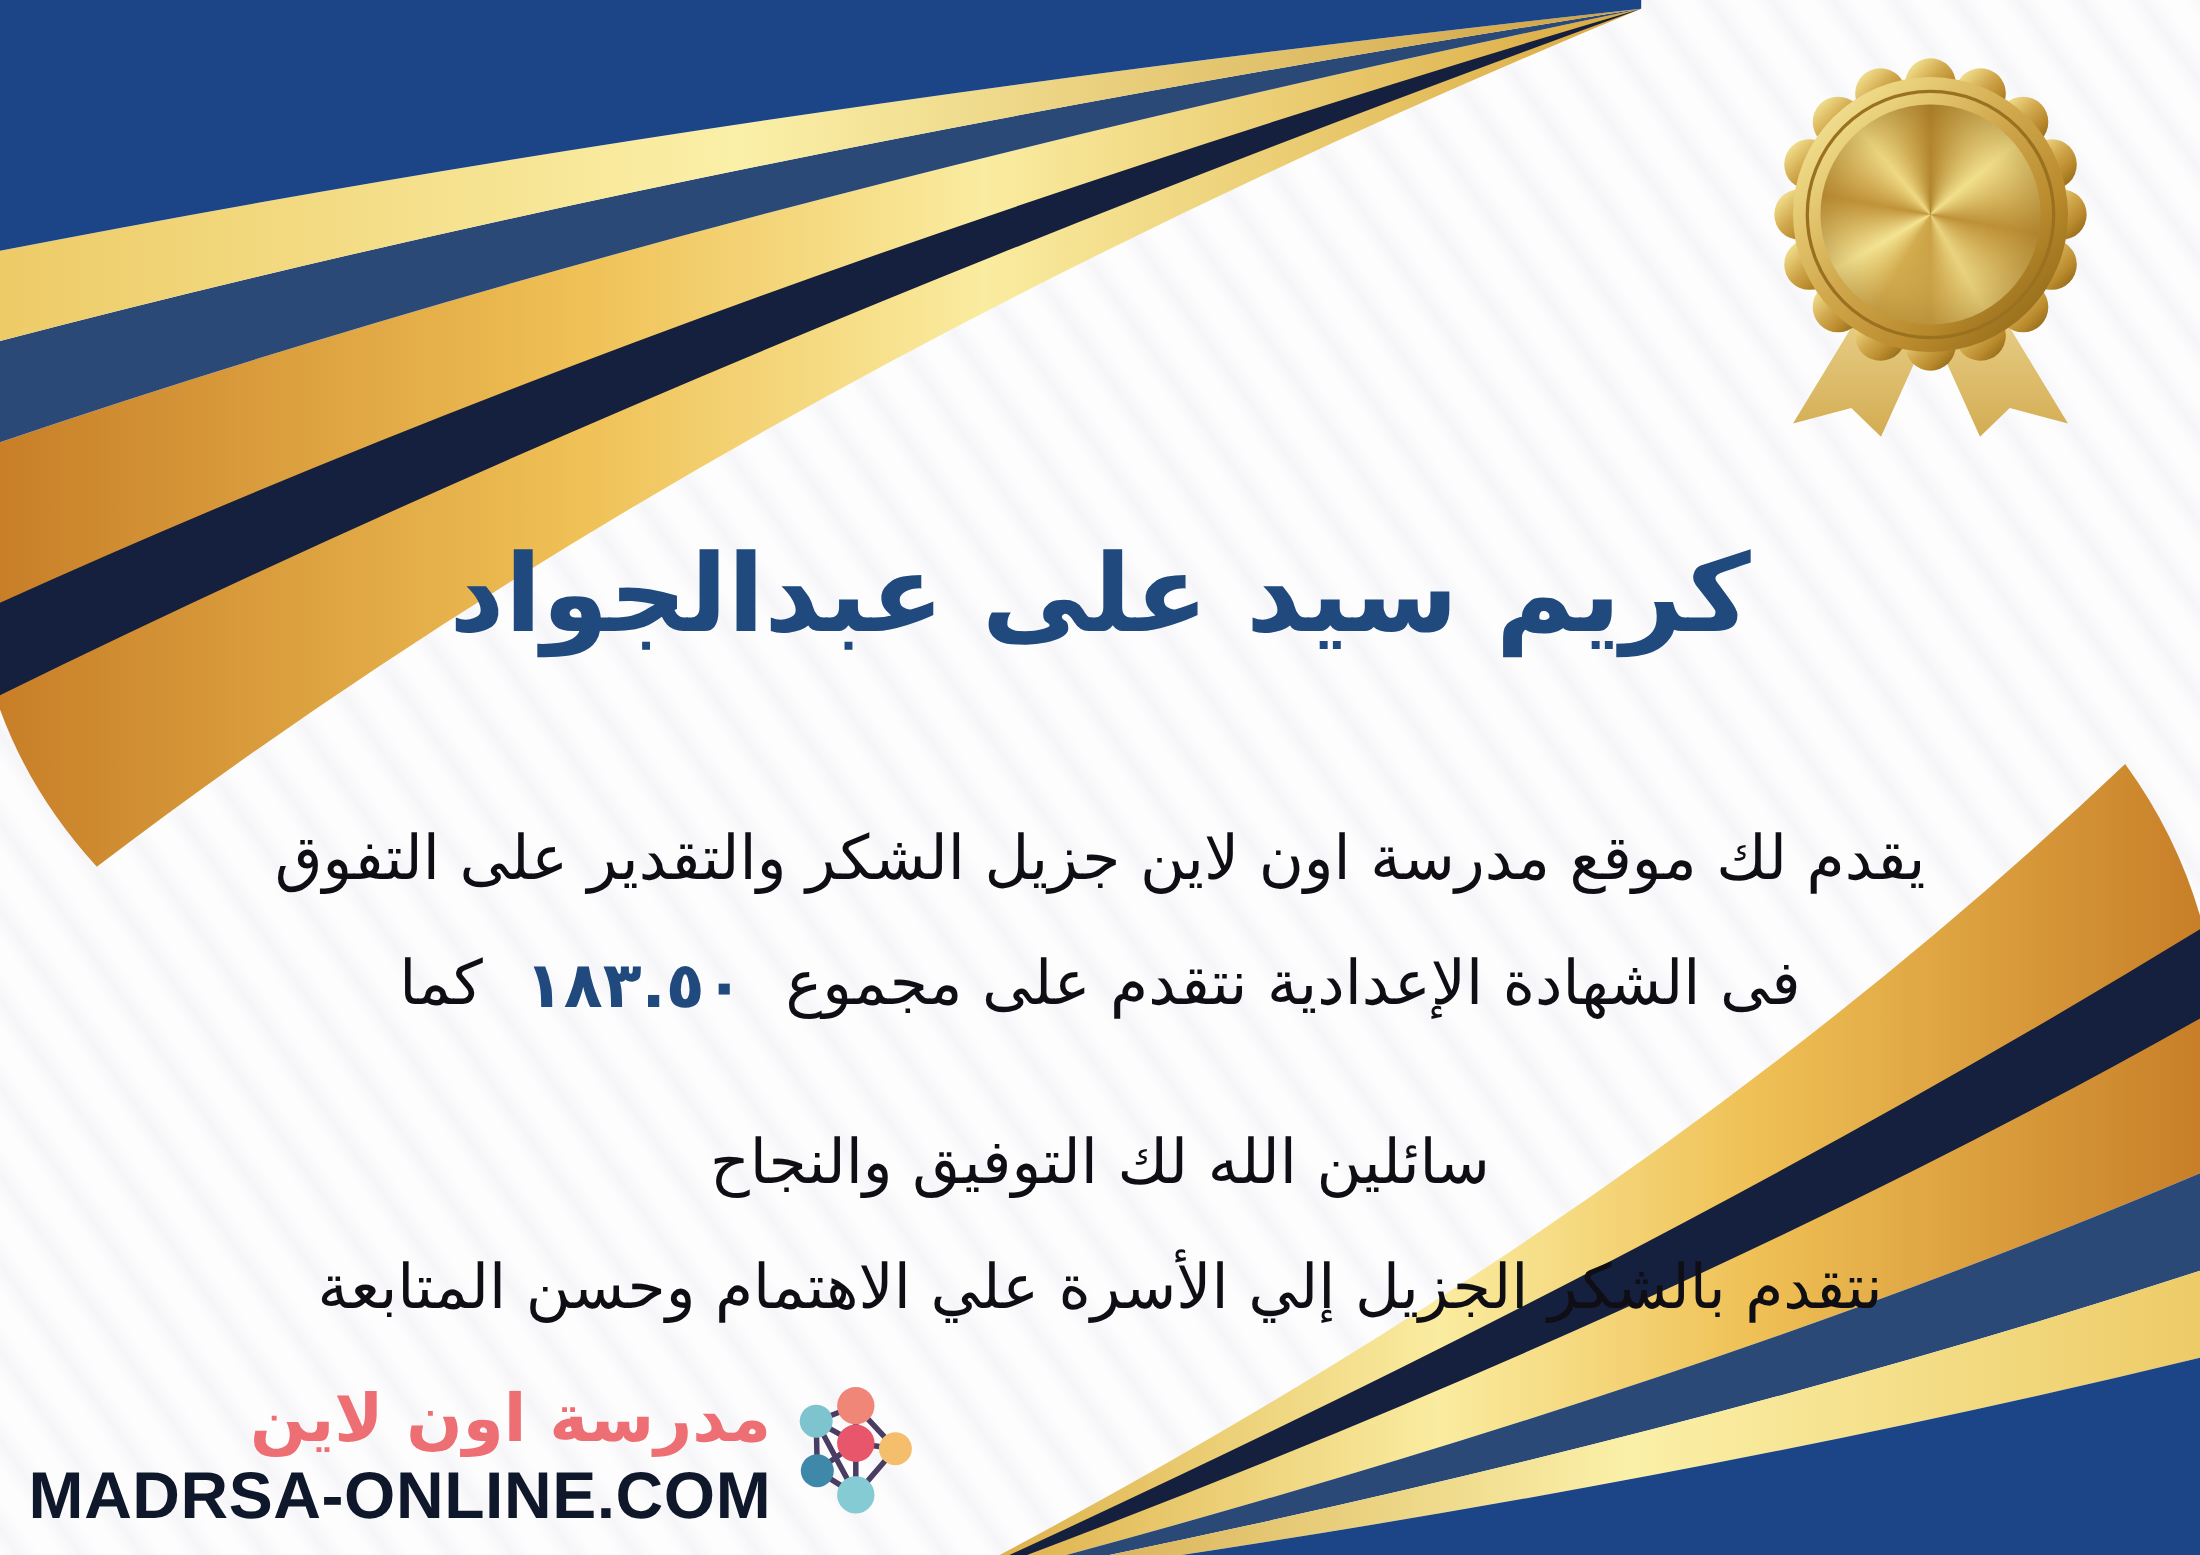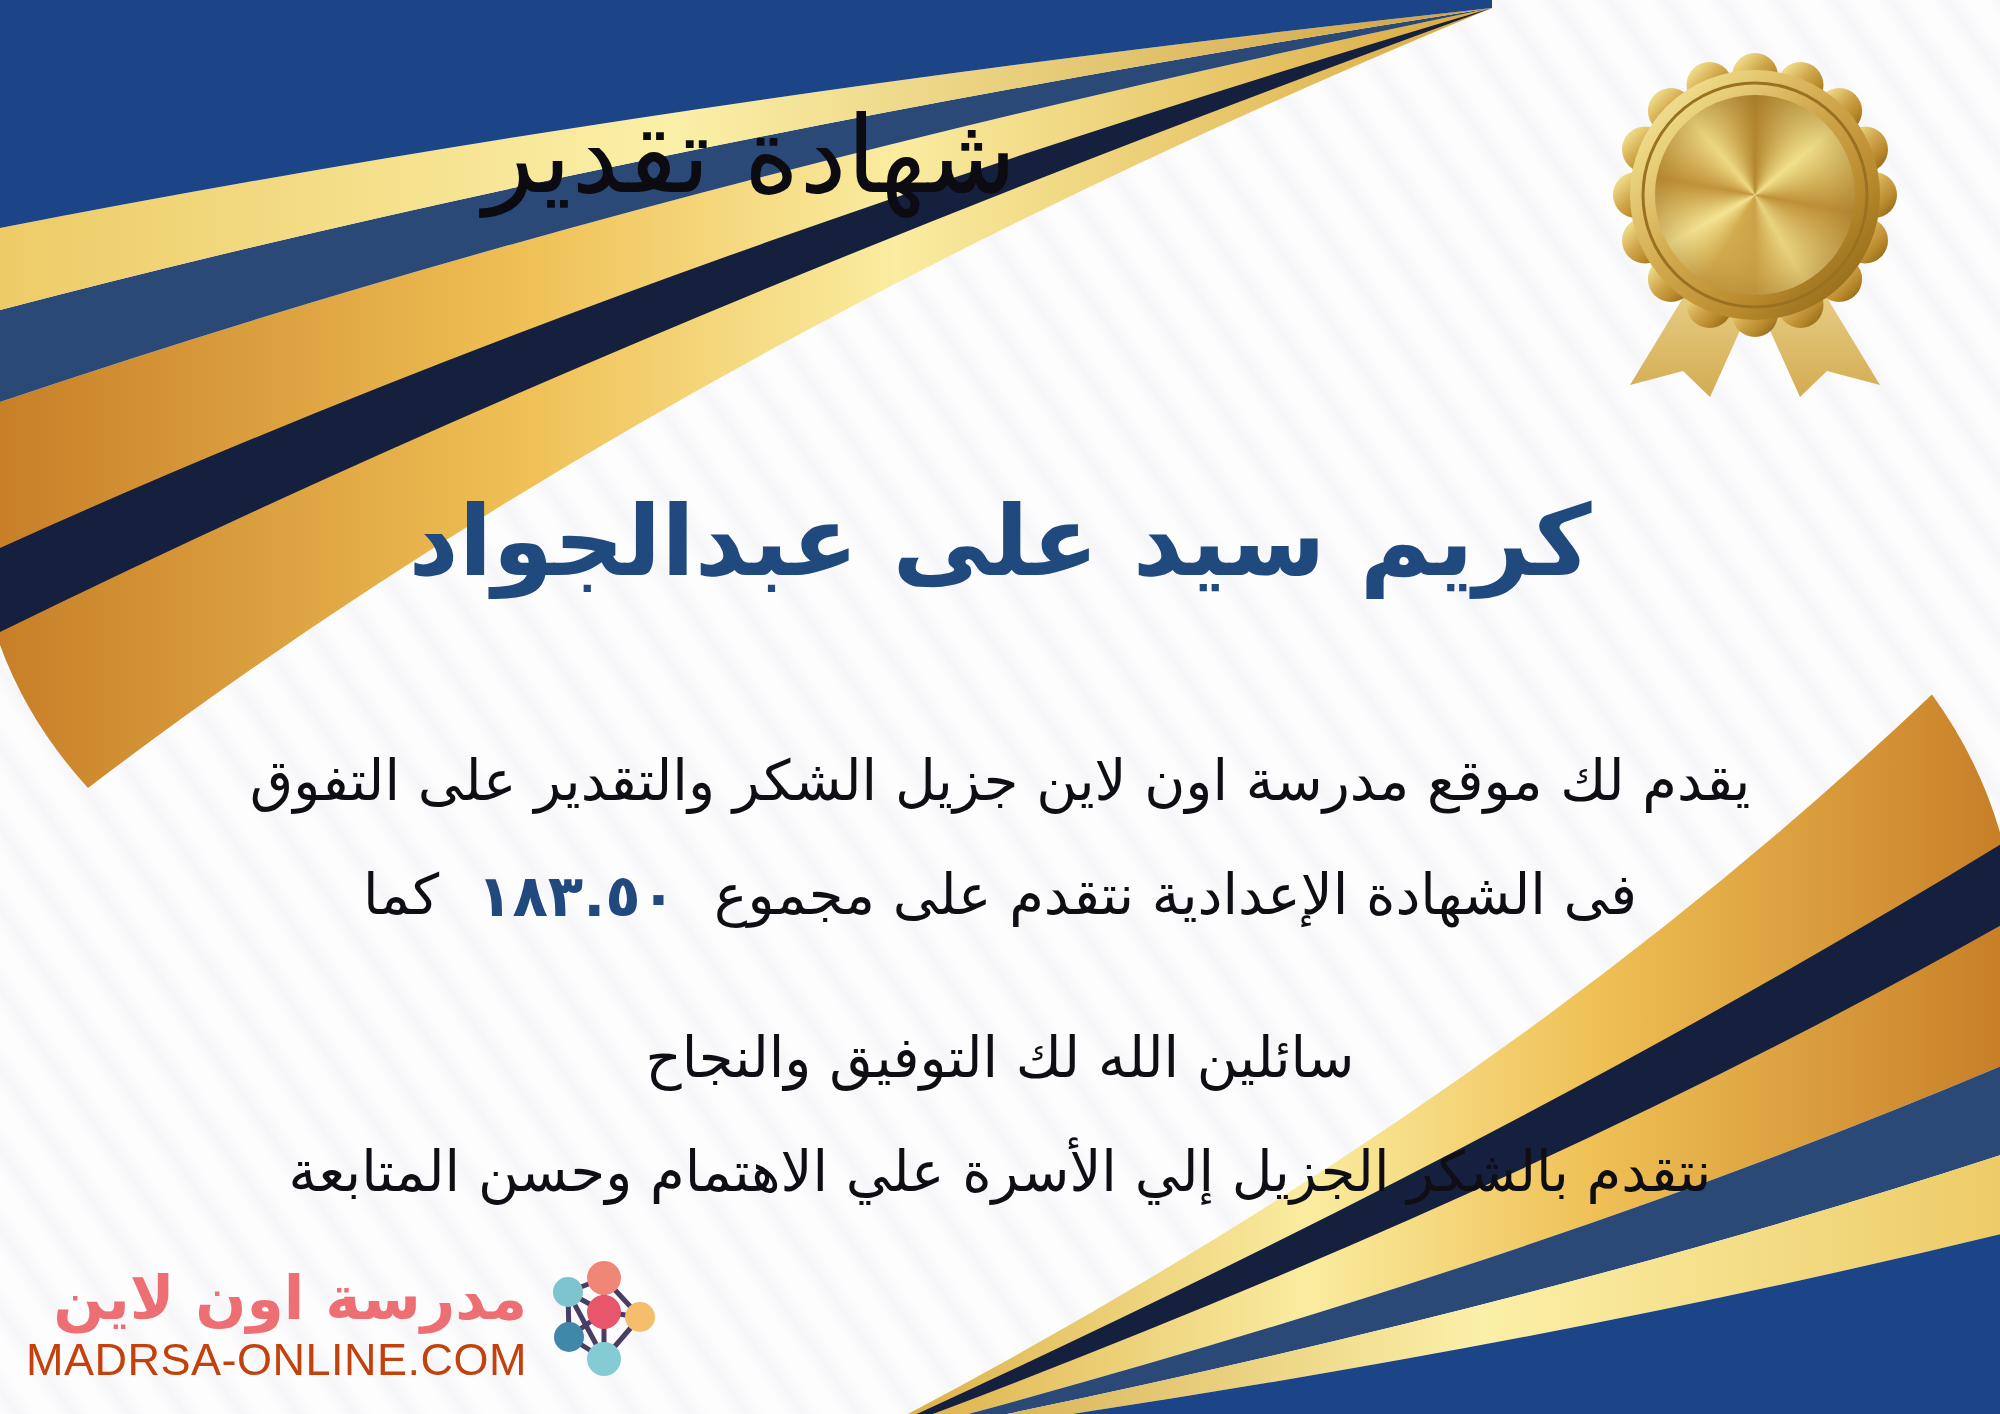--- a/index.html
+++ b/index.html
@@ -66,21 +66,21 @@
   .logo{
     position:absolute;left:26px;top:1256px;z-index:3;
     display:flex;align-items:center;
   }
   .logo-text{display:flex;flex-direction:column;align-items:flex-end;}
   .logo-ar{
     direction:rtl;font-size:60px;font-weight:bold;color:#ed6f73;
     line-height:1.1;white-space:nowrap;
   }
   .logo-en{
-    font-size:45px;font-weight:normal;color:#c2410c;
+    font-size:60px;font-weight:bold;color:#0f172a;
     letter-spacing:.5px;line-height:1.1;margin-top:4px;white-space:nowrap;
     font-family:"Liberation Sans", sans-serif;
   }
   .logo-icon{margin-left:14px;}
 </style>
 </head>
 <body>
 
 <div class="page">
 
@@ -167,21 +167,20 @@
           <circle cx="195.5" cy="40" r="23"></circle>
         <circle cx="234.1" cy="65.9" r="23"></circle>
           <circle cx="260" cy="104.5" r="23"></circle>
         <circle cx="150" cy="150" r="125"></circle>
       </g>
       <circle cx="150" cy="150" r="112" fill="none" stroke="#9a7120" stroke-width="3"></circle>
     </svg>
     <div class="medal-disc"></div>
   </div>
 
-  <div class="title">شهادة تقدير</div>
 
   <div class="student-name">كريم سيد على عبدالجواد</div>
 
   <div class="body-text">
     <div class="body-line">يقدم لك موقع مدرسة اون لاين جزيل الشكر والتقدير على التفوق</div>
     <div class="body-line"><span>فى الشهادة الإعدادية نتقدم على مجموع</span><span class="score">١٨٣.٥٠</span><span>كما</span></div>
     <div class="body-line closing">سائلين الله لك التوفيق والنجاح</div>
     <div class="body-line">نتقدم بالشكر الجزيل إلي الأسرة علي الاهتمام وحسن المتابعة</div>
   </div>
 

